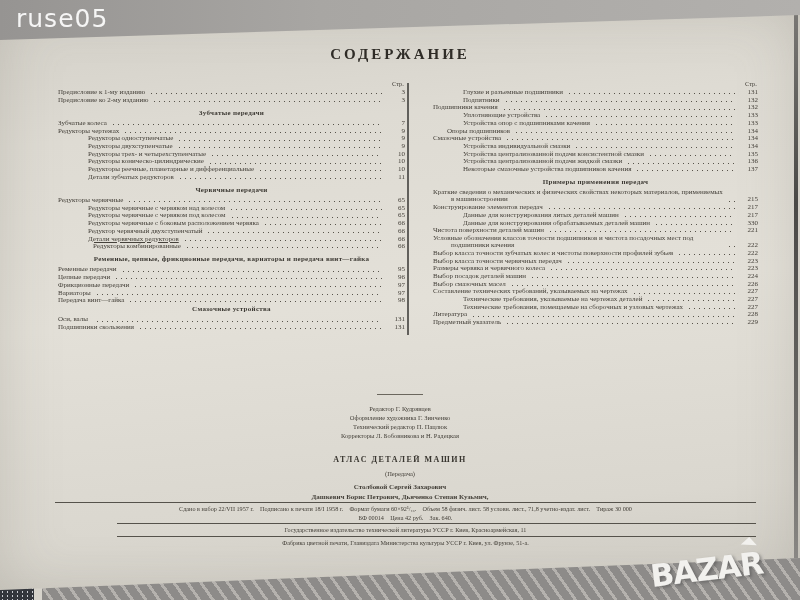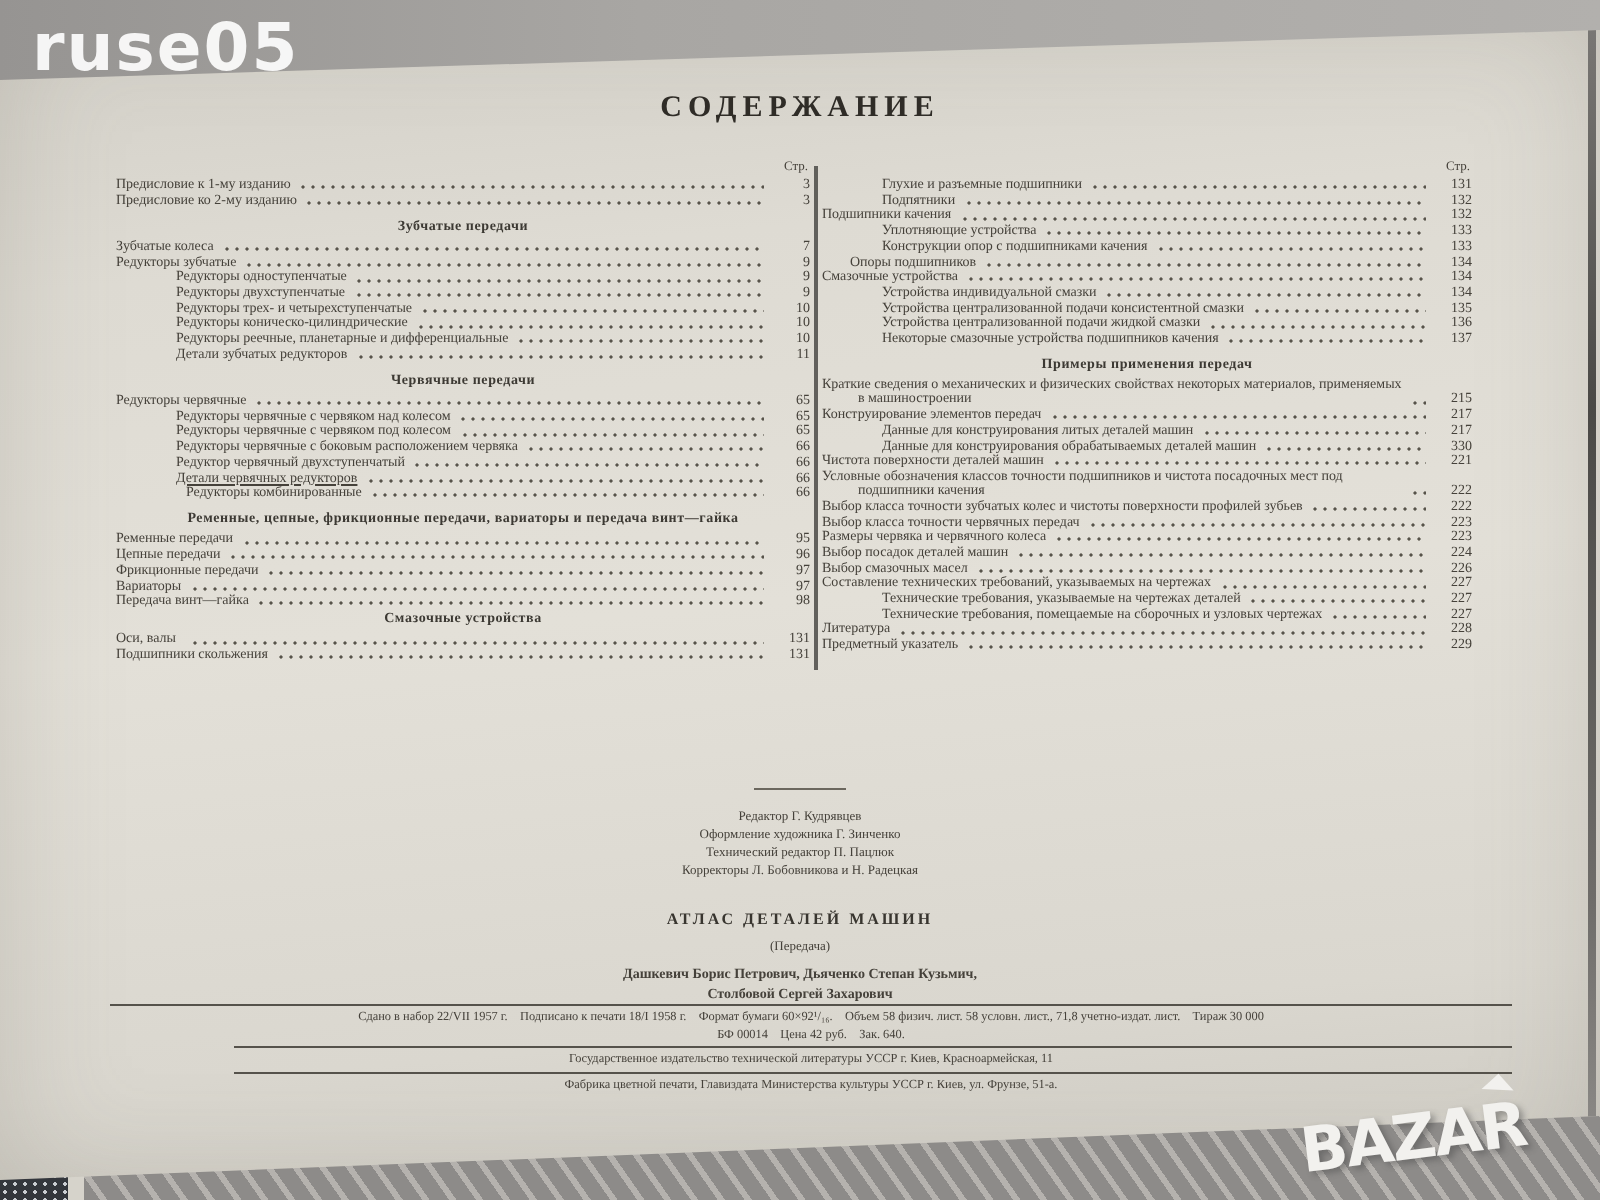--- a/index.html
+++ b/index.html
@@ -3,32 +3,32 @@
 <meta charset="utf-8">
 <style>
   html,body{margin:0;padding:0;}
   body{width:800px;height:600px;overflow:hidden;font-family:"Liberation Serif",serif;}
   .photo{position:relative;width:800px;height:600px;background:linear-gradient(90deg,#969492 0%,#a8a6a3 40%,#b2b0ad 100%);overflow:hidden;}
   .stripes{position:absolute;left:0;right:0;top:546px;bottom:0;
     background:repeating-linear-gradient(55deg,#8d8b89 0 8px,#b5b2ae 8px 11px);}
   .book-edge{position:absolute;left:0;bottom:0;width:34px;height:26px;background:#33363c;
     background-image:radial-gradient(circle,#c9ccd1 0.8px,transparent 1px);background-size:5px 4px;}
   .light-strip{position:absolute;left:34px;bottom:0;width:8px;height:23px;background:#d6d3cb;}
-  .watermark{position:absolute;left:16px;top:4px;font-family:"DejaVu Sans",sans-serif;font-weight:bold;
-    font-size:33px;color:#fbfbfb;opacity:.95;letter-spacing:1px;}
+  .watermark{position:absolute;left:16px;top:4px;font-family:"DejaVu Sans",sans-serif;font-weight:normal;
+    font-size:25px;color:#fbfbfb;opacity:.95;letter-spacing:1px;}
   .page{position:absolute;left:0;top:0;width:800px;height:600px;
     clip-path:polygon(0 40px,800px 15px,800px 558px,0 590px);
     background:linear-gradient(175deg,#d2cfc7 0%,#dedbd3 22%,#e3e0d8 50%,#dad7cf 82%,#ccc9c1 100%);
     box-shadow:inset 0 0 60px rgba(120,115,105,.25);}
   .page-edge{position:absolute;right:2px;top:10px;width:4px;height:552px;
     background:linear-gradient(180deg,#7a7875,#4a4946 35%,#6f6d6a 80%,#8a8885);}
   .title{position:absolute;top:46px;left:0;right:0;text-align:center;font-size:15px;font-weight:bold;
     letter-spacing:3px;color:#2f2c27;}
   .toc{position:absolute;top:80px;left:0;right:0;display:grid;grid-template-columns:347px 325px;
-    column-gap:6px;padding-left:58px;color:#45413a;}
+    column-gap:28px;padding-left:58px;color:#45413a;}
   .divider{position:absolute;left:407px;top:3px;width:2px;height:252px;background:#4b4a47;opacity:.85;}
   .str{text-align:right;font-size:6.5px;margin-bottom:2px;padding-right:1px;}
   .sec-head{text-align:center;font-weight:bold;font-size:7px;margin:5px 0 3px;letter-spacing:.3px;color:#3c3933;}
   .sec-head.tight{margin-top:1px;}
   .row{display:flex;align-items:flex-end;font-size:7px;line-height:7.2px;margin-top:.5px;}
   .lbl{flex:0 1 auto;text-indent:-18px;}
   .leader{flex:1 1 auto;min-width:8px;height:3px;margin:0 3px 1px 4px;align-self:flex-end;
     background-image:radial-gradient(circle,#57534a .7px,transparent .9px);
     background-size:5px 3px;background-repeat:repeat-x;background-position:left bottom;}
   .pg{flex:none;width:20px;text-align:right;}
@@ -73,21 +73,21 @@
             <span class="leader"></span>
             <span class="pg">3</span>
           </div>
           <div class="sec-head">Зубчатые передачи</div>
           <div class="row">
             <span class="lbl" style="padding-left: 18px;">Зубчатые колеса</span>
             <span class="leader"></span>
             <span class="pg">7</span>
           </div>
           <div class="row">
-            <span class="lbl" style="padding-left: 18px;">Редукторы зубчатые</span>
+            <span class="lbl" style="padding-left: 18px;">Редукторы чертежах</span>
             <span class="leader"></span>
             <span class="pg">9</span>
           </div>
           <div class="row">
             <span class="lbl" style="padding-left: 48px;">Редукторы одноступенчатые</span>
             <span class="leader"></span>
             <span class="pg">9</span>
           </div>
           <div class="row">
             <span class="lbl" style="padding-left: 48px;">Редукторы двухступенчатые</span>
@@ -204,21 +204,21 @@
             <span class="lbl" style="padding-left: 18px;">Подшипники качения</span>
             <span class="leader"></span>
             <span class="pg">132</span>
           </div>
           <div class="row">
             <span class="lbl" style="padding-left: 48px;">Уплотняющие устройства</span>
             <span class="leader"></span>
             <span class="pg">133</span>
           </div>
           <div class="row">
-            <span class="lbl" style="padding-left: 48px;">Конструкции опор с подшипниками качения</span>
+            <span class="lbl" style="padding-left: 48px;">Устройства опор с подшипниками качения</span>
             <span class="leader"></span>
             <span class="pg">133</span>
           </div>
           <div class="row">
             <span class="lbl" style="padding-left: 32px;">Опоры подшипников</span>
             <span class="leader"></span>
             <span class="pg">134</span>
           </div>
           <div class="row">
             <span class="lbl" style="padding-left: 18px;">Смазочные устройства</span>
@@ -332,22 +332,22 @@
 
     <div class="colophon">
       <div class="colophon-rule"></div>
       <div class="ed-line">Редактор Г. Кудрявцев</div>
       <div class="ed-line">Оформление художника Г. Зинченко</div>
       <div class="ed-line">Технический редактор П. Пацлюк</div>
       <div class="ed-line">Корректоры Л. Бобовникова и Н. Радецкая</div>
       <div class="book-title">АТЛАС ДЕТАЛЕЙ МАШИН</div>
       <div class="book-subtitle">(Передача)</div>
       <div class="authors">
+        <div class="author-line">Столбовой Сергей Захарович</div>
         <div class="author-line">Дашкевич Борис Петрович, Дьяченко Степан Кузьмич,</div>
-        <div class="author-line">Столбовой Сергей Захарович</div>
       </div>
     </div>
 
     <div class="imprint">
       <div class="rule-full"></div>
       <div class="imp-line">Сдано в набор 22/VII 1957 г. Подписано к печати 18/I 1958 г. Формат бумаги 60×92¹/₁₆. Объем 58 физич. лист. 58 условн. лист., 71,8 учетно-издат. лист. Тираж 30 000</div>
       <div class="imp-line">БФ 00014 Цена 42 руб. Зак. 640.</div>
       <div class="rule-inset"></div>
       <div class="imp-line">Государственное издательство технической литературы УССР г. Киев, Красноармейская, 11</div>
       <div class="rule-inset"></div>

